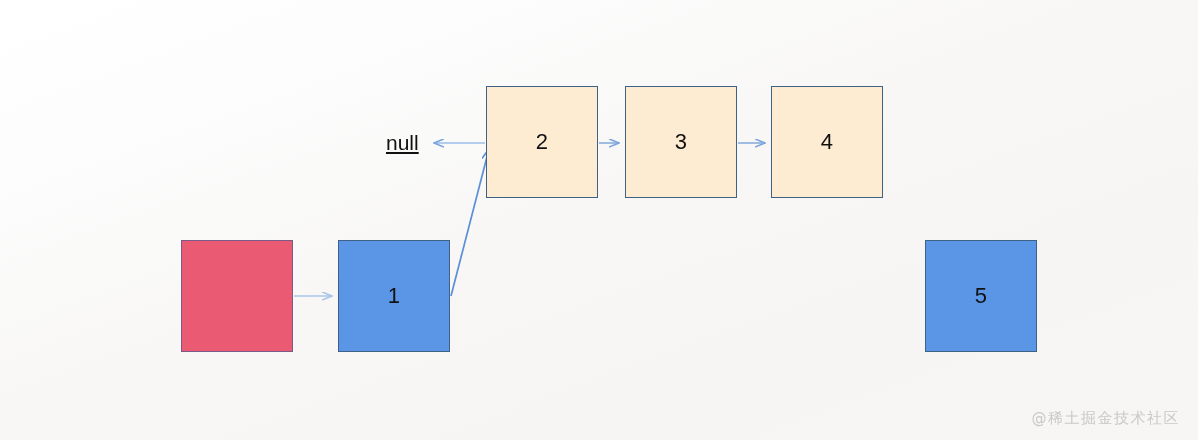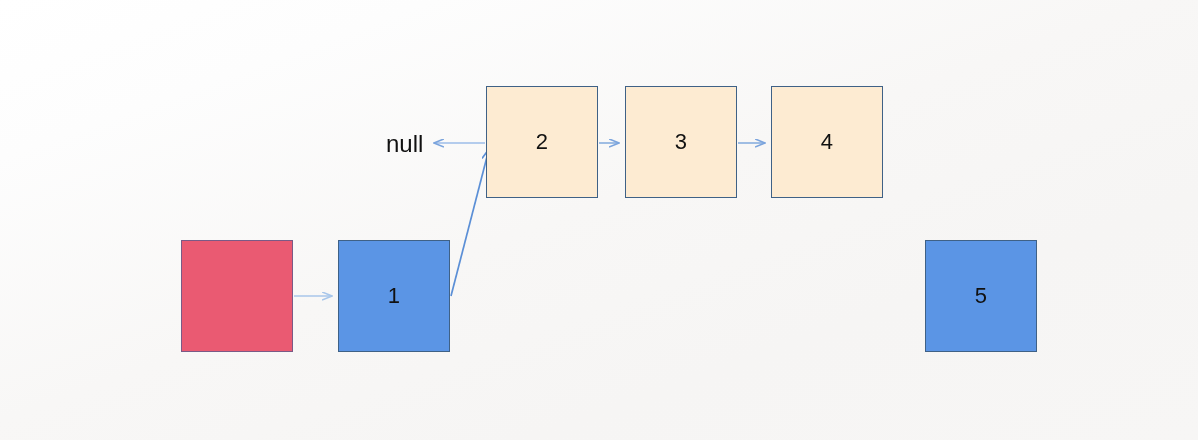--- a/index.html
+++ b/index.html
@@ -37,24 +37,25 @@
   .node.blue {
     background: #5b95e5;
     border-color: #3f6186;
   }
   .node.red {
     background: #ea5a72;
     border-color: #7a5a86;
   }
   .nulllabel {
     position: absolute;
-    font-size: 24px;
+    font-size: 21px;
     color: #111111;
     line-height: 1;
     white-space: nowrap;
+    text-decoration: underline;
   }
   svg.edges {
     position: absolute;
     left: 0;
     top: 0;
     width: 1198px;
     height: 440px;
     overflow: visible;
     pointer-events: none;
   }
@@ -117,14 +118,15 @@
   <div class="node cream" style="left:771px; top:86px; width:112px; height:112px;">
     <span>4</span>
   </div>
 
   <div class="node blue" style="left:925px; top:240px; width:112px; height:112px;">
     <span>5</span>
   </div>
 
   <div class="nulllabel" style="left:386px; top:132px;">null</div>
 
+  <div class="watermark">@稀土掘金技术社区</div>
 
 </div>
 
 </body></html>

